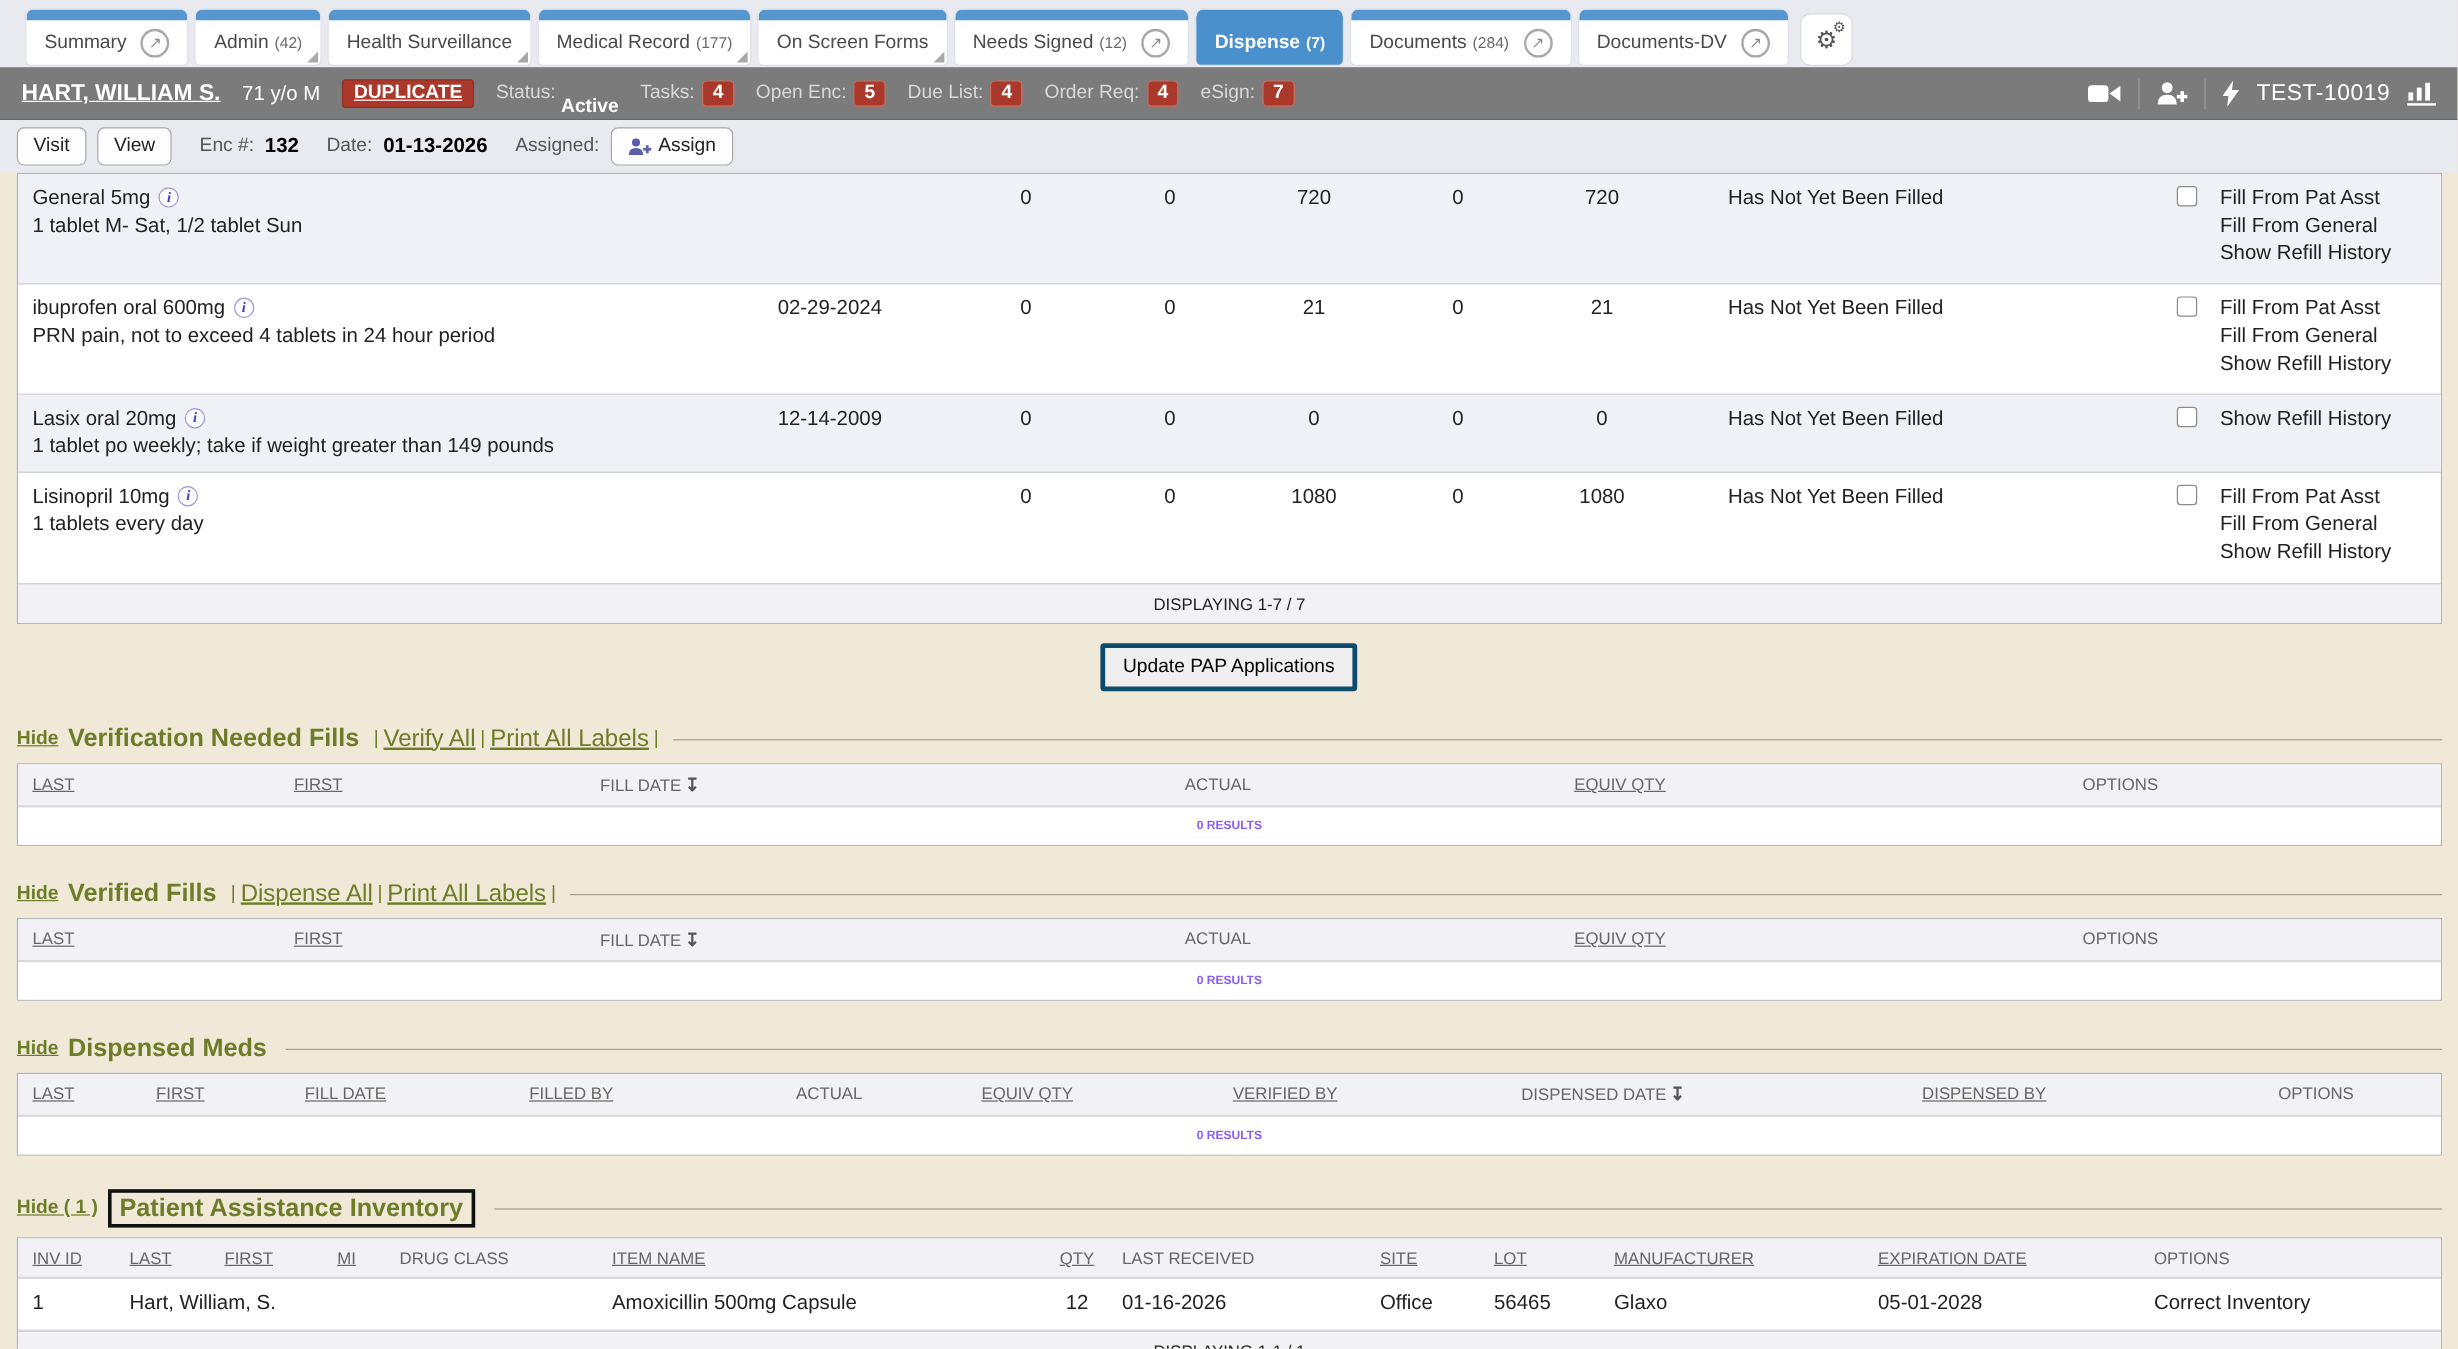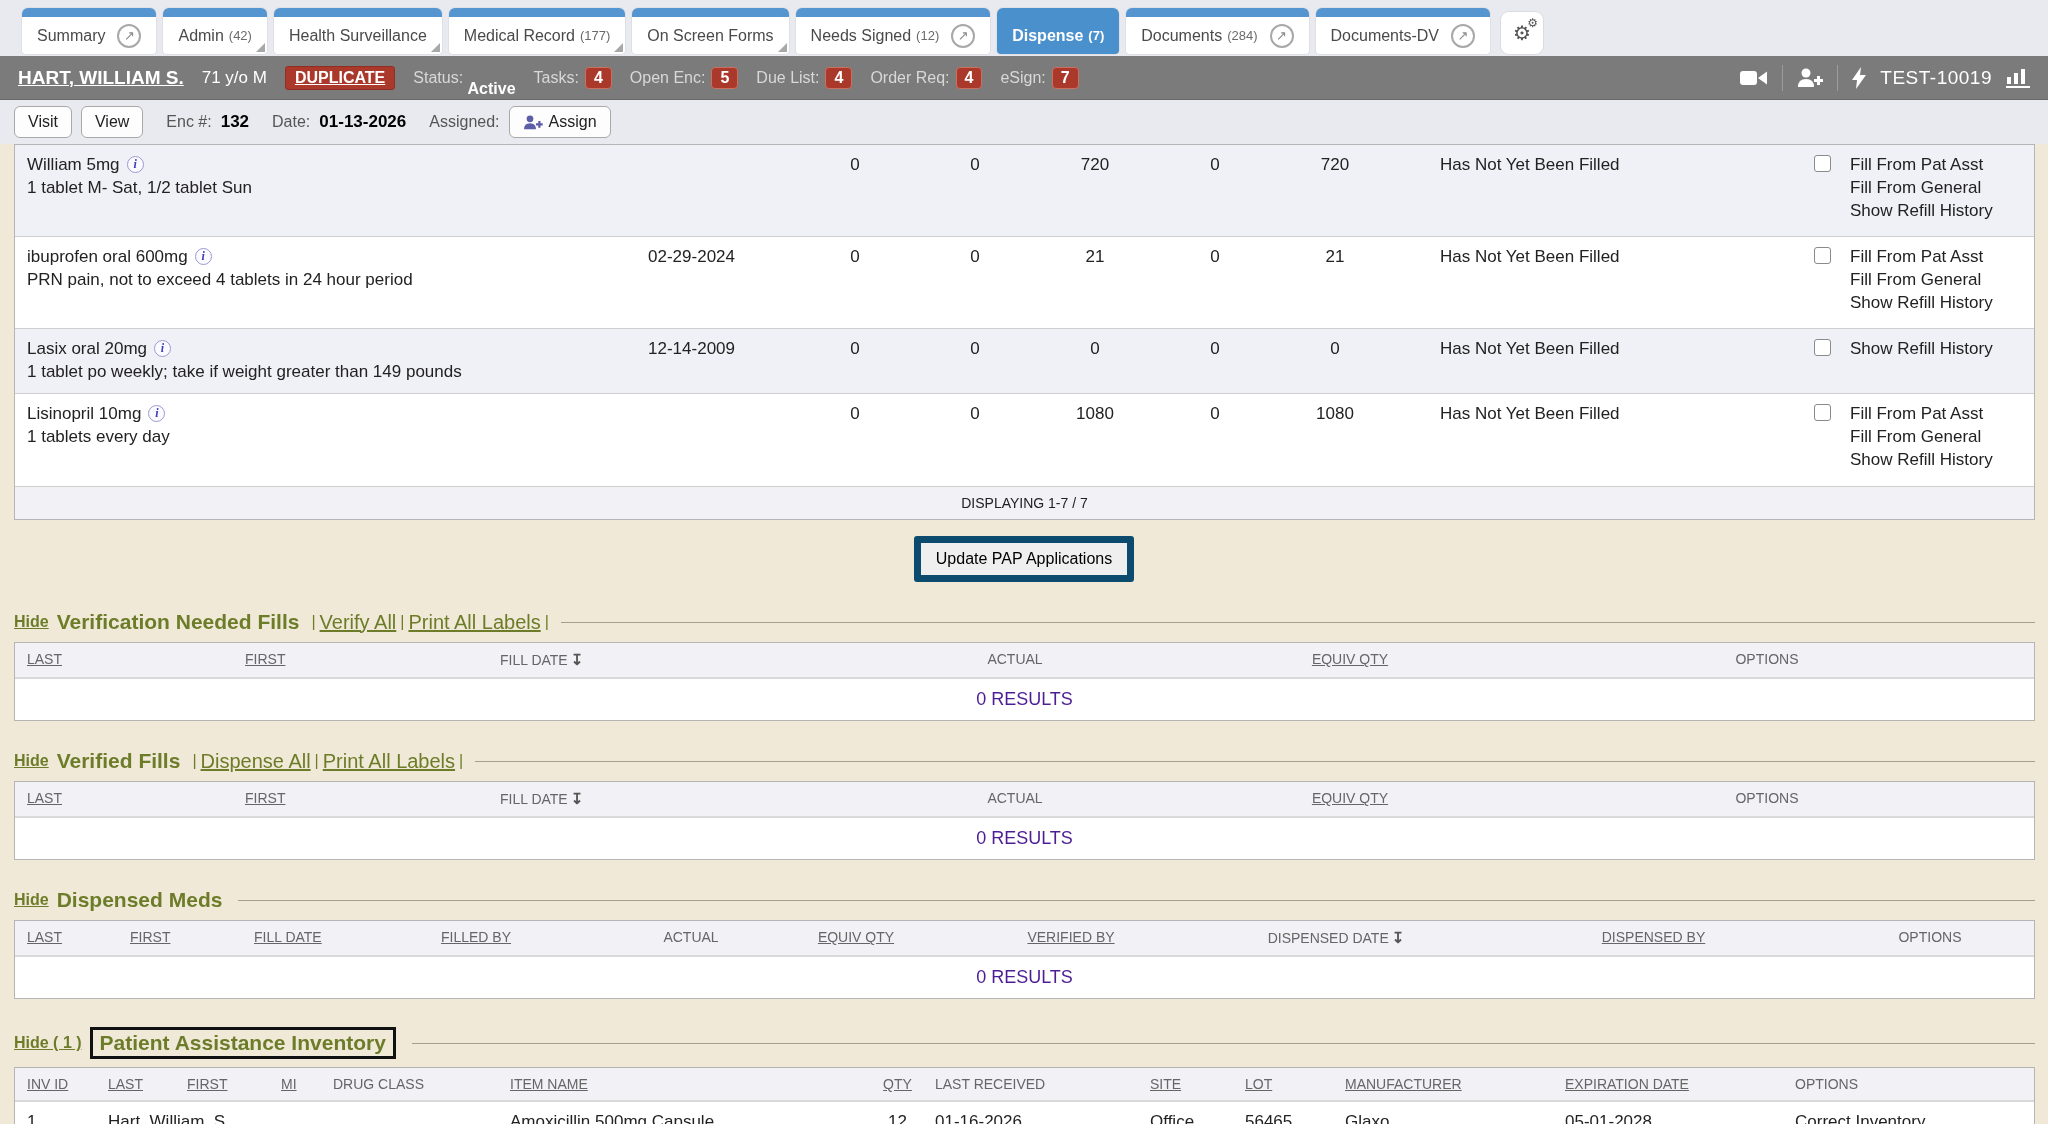--- a/index.html
+++ b/index.html
@@ -50,21 +50,21 @@
   .assignbtn { display:flex; align-items:center; gap:6px; }
   .assignbtn .au-icon { color:#5c5fa8; }
 
   
   .box { margin-left:14px; width:2021px; background:#fff; border:1px solid #b5b5b5; }
   .thead { background:#f1f1f6; border-bottom:2px solid #d9d9d9; }
   .hcell { font-size:14px; color:#666; padding:8px 0; white-space:nowrap; }
   .hcell.u { text-decoration:underline; cursor:pointer; }
   .hcell.ctr { text-align:center; }
   .padl { padding-left:12px; }
-  .resrow { text-align:center; font-size:18px; color:#4c1d95; padding:10px 0; background:#fff; }
+  .resrow { text-align:center; font-size:10px; color:#8b5cf6; padding:10px 0; background:#fff;font-weight:bold; }
   .footrow { text-align:center; font-size:14px; color:#222; padding:8px 0; background:#f1f1f6; border-top:1px solid #cfcfcf; }
   .sorticon { color:#555; font-weight:bold; font-size:15px; margin-left:3px; }
 
   
   .medsbox { margin-top:0; }
   .mrow { display:grid; grid-template-columns:560px 160px 60px 120px 120px 120px 120px 120px 400px 55px 1fr;
           border-bottom:1px solid #cfcfcf; padding:8px 0 10px; font-size:17px; line-height:23px; }
   .mrow.alt { background:#f0f0f7; }
   .mrow.h3 { min-height:92px; }
   .mrow.h1 { min-height:64px; }
@@ -73,21 +73,21 @@
   .mnum { text-align:center; }
   .mstatus { padding-left:45px; }
   .mcb { display:flex; justify-content:center; align-items:flex-start; padding-top:2px; }
   .checkbox { width:17px; height:17px; border:1px solid #8a8a8a; border-radius:3px; background:#fff; cursor:pointer; }
   .mopt div { cursor:pointer; }
   .info-icon { display:inline-flex; align-items:center; justify-content:center; width:17px; height:17px;
                border:1px solid #9a9ad0; border-radius:50%; background:#fbfbff; color:#3b3bc0;
                font-family:"Liberation Serif", serif; font-style:italic; font-weight:bold; font-size:12px;
                margin-left:7px; vertical-align:2px; cursor:pointer; }
 
-  .papbtn { display:block; margin:16px auto 0; background:#efefef; border:7px solid #0c4a6e; border-radius:3px;
+  .papbtn { display:block; margin:16px auto 0; background:#efefef; border:4px solid #0c4a6e; border-radius:3px;
             padding:7px 15px; font-size:16px; color:#000; font-family:inherit; cursor:pointer; }
 
   
   .sechead { display:flex; align-items:center; margin:28px 0 8px 14px; width:2021px; }
   .hidelink { color:#6c7c28; font-size:16px; font-weight:bold; text-decoration:underline; cursor:pointer; white-space:nowrap; }
   .sectitle { color:#6c7c28; font-size:21px; font-weight:bold; margin:0 8px; white-space:nowrap; }
   .secsep { color:#6c7c28; font-size:16px; margin:0 4px; }
   .seclink { color:#6c7c28; font-size:20px; text-decoration:underline; cursor:pointer; white-space:nowrap; }
   .secline { flex:1; height:1px; background:#a79f8a; margin-left:8px; }
   .boxedtitle { border:3px solid #111; padding:1px 7px; }
@@ -229,21 +229,21 @@
       </svg>
     </span>
     <span>Assign</span>
   </button>
 </div>
 
 <div class="box medsbox">
 
   <div class="mrow alt h3">
     <div class="mname">
-      <div><span>William 5mg</span><span class="info-icon">i</span></div>
+      <div><span>General 5mg</span><span class="info-icon">i</span></div>
       <div>1 tablet M- Sat, 1/2 tablet Sun</div>
     </div>
     <div class="mdate"></div>
     <div></div>
     <div class="mnum">0</div>
     <div class="mnum">0</div>
     <div class="mnum">720</div>
     <div class="mnum">0</div>
     <div class="mnum">720</div>
     <div class="mstatus">Has Not Yet Been Filled</div>

